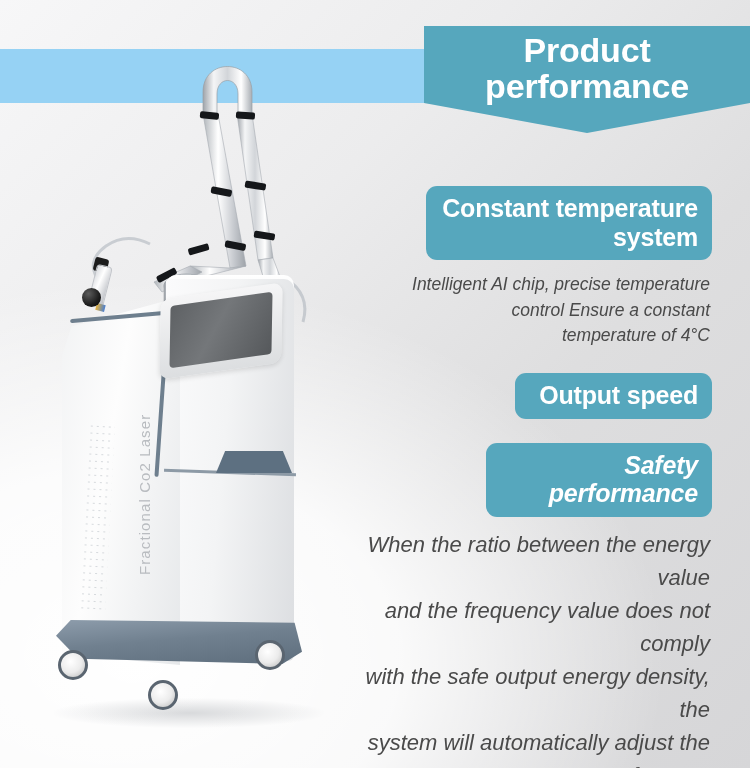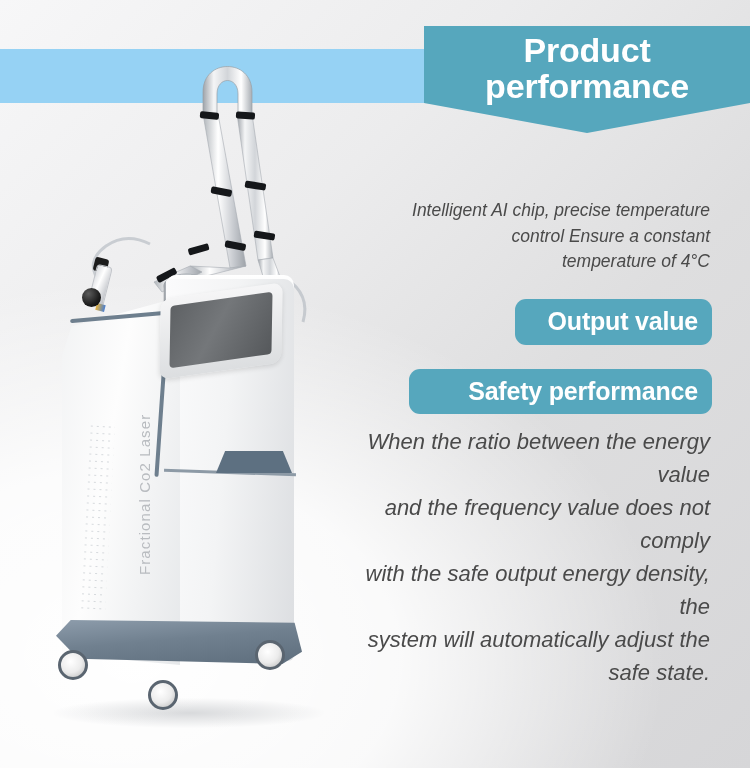--- a/index.html
+++ b/index.html
@@ -92,21 +92,21 @@
     padding: 11px 2px 0 0;
     white-space: pre-line;
     font-style: italic;
   }
 
   .f1 .pill { width: 286px; }
   .f1 .feature-body { padding-top: 12px; }
   .f2 { margin-top: 24px; }
   .f2 .pill { width: 197px; }
   .f3 { margin-top: 24px; }
-  .f3 .pill { width: 303px; }
+  .f3 .pill { width: 226px; font-style: italic; }
   .f3 .feature-body { font-size: 22px; line-height: 1.5; }
 
   
   .product {
     position: absolute;
     left: 40px;
     top: 20px;
     width: 330px;
     height: 730px;
   }
@@ -387,28 +387,32 @@
     </div>
     <div class="caster c3">
       <div class="fork"></div>
       <div class="wheel"></div>
     </div>
   </div>
 
   <div class="features">
 
     <div class="feature f1">
+      <div class="pill-row">
+        <div class="pill">Constant temperature
+system</div>
+      </div>
       <div class="feature-body">Intelligent AI chip, precise temperature
 control Ensure a constant
 temperature of 4°C</div>
     </div>
 
     <div class="feature f2">
       <div class="pill-row">
-        <div class="pill">Output value</div>
+        <div class="pill">Output speed</div>
       </div>
     </div>
 
     <div class="feature f3">
       <div class="pill-row">
         <div class="pill">Safety performance</div>
       </div>
       <div class="feature-body">When the ratio between the energy value
 and the frequency value does not comply
 with the safe output energy density, the

